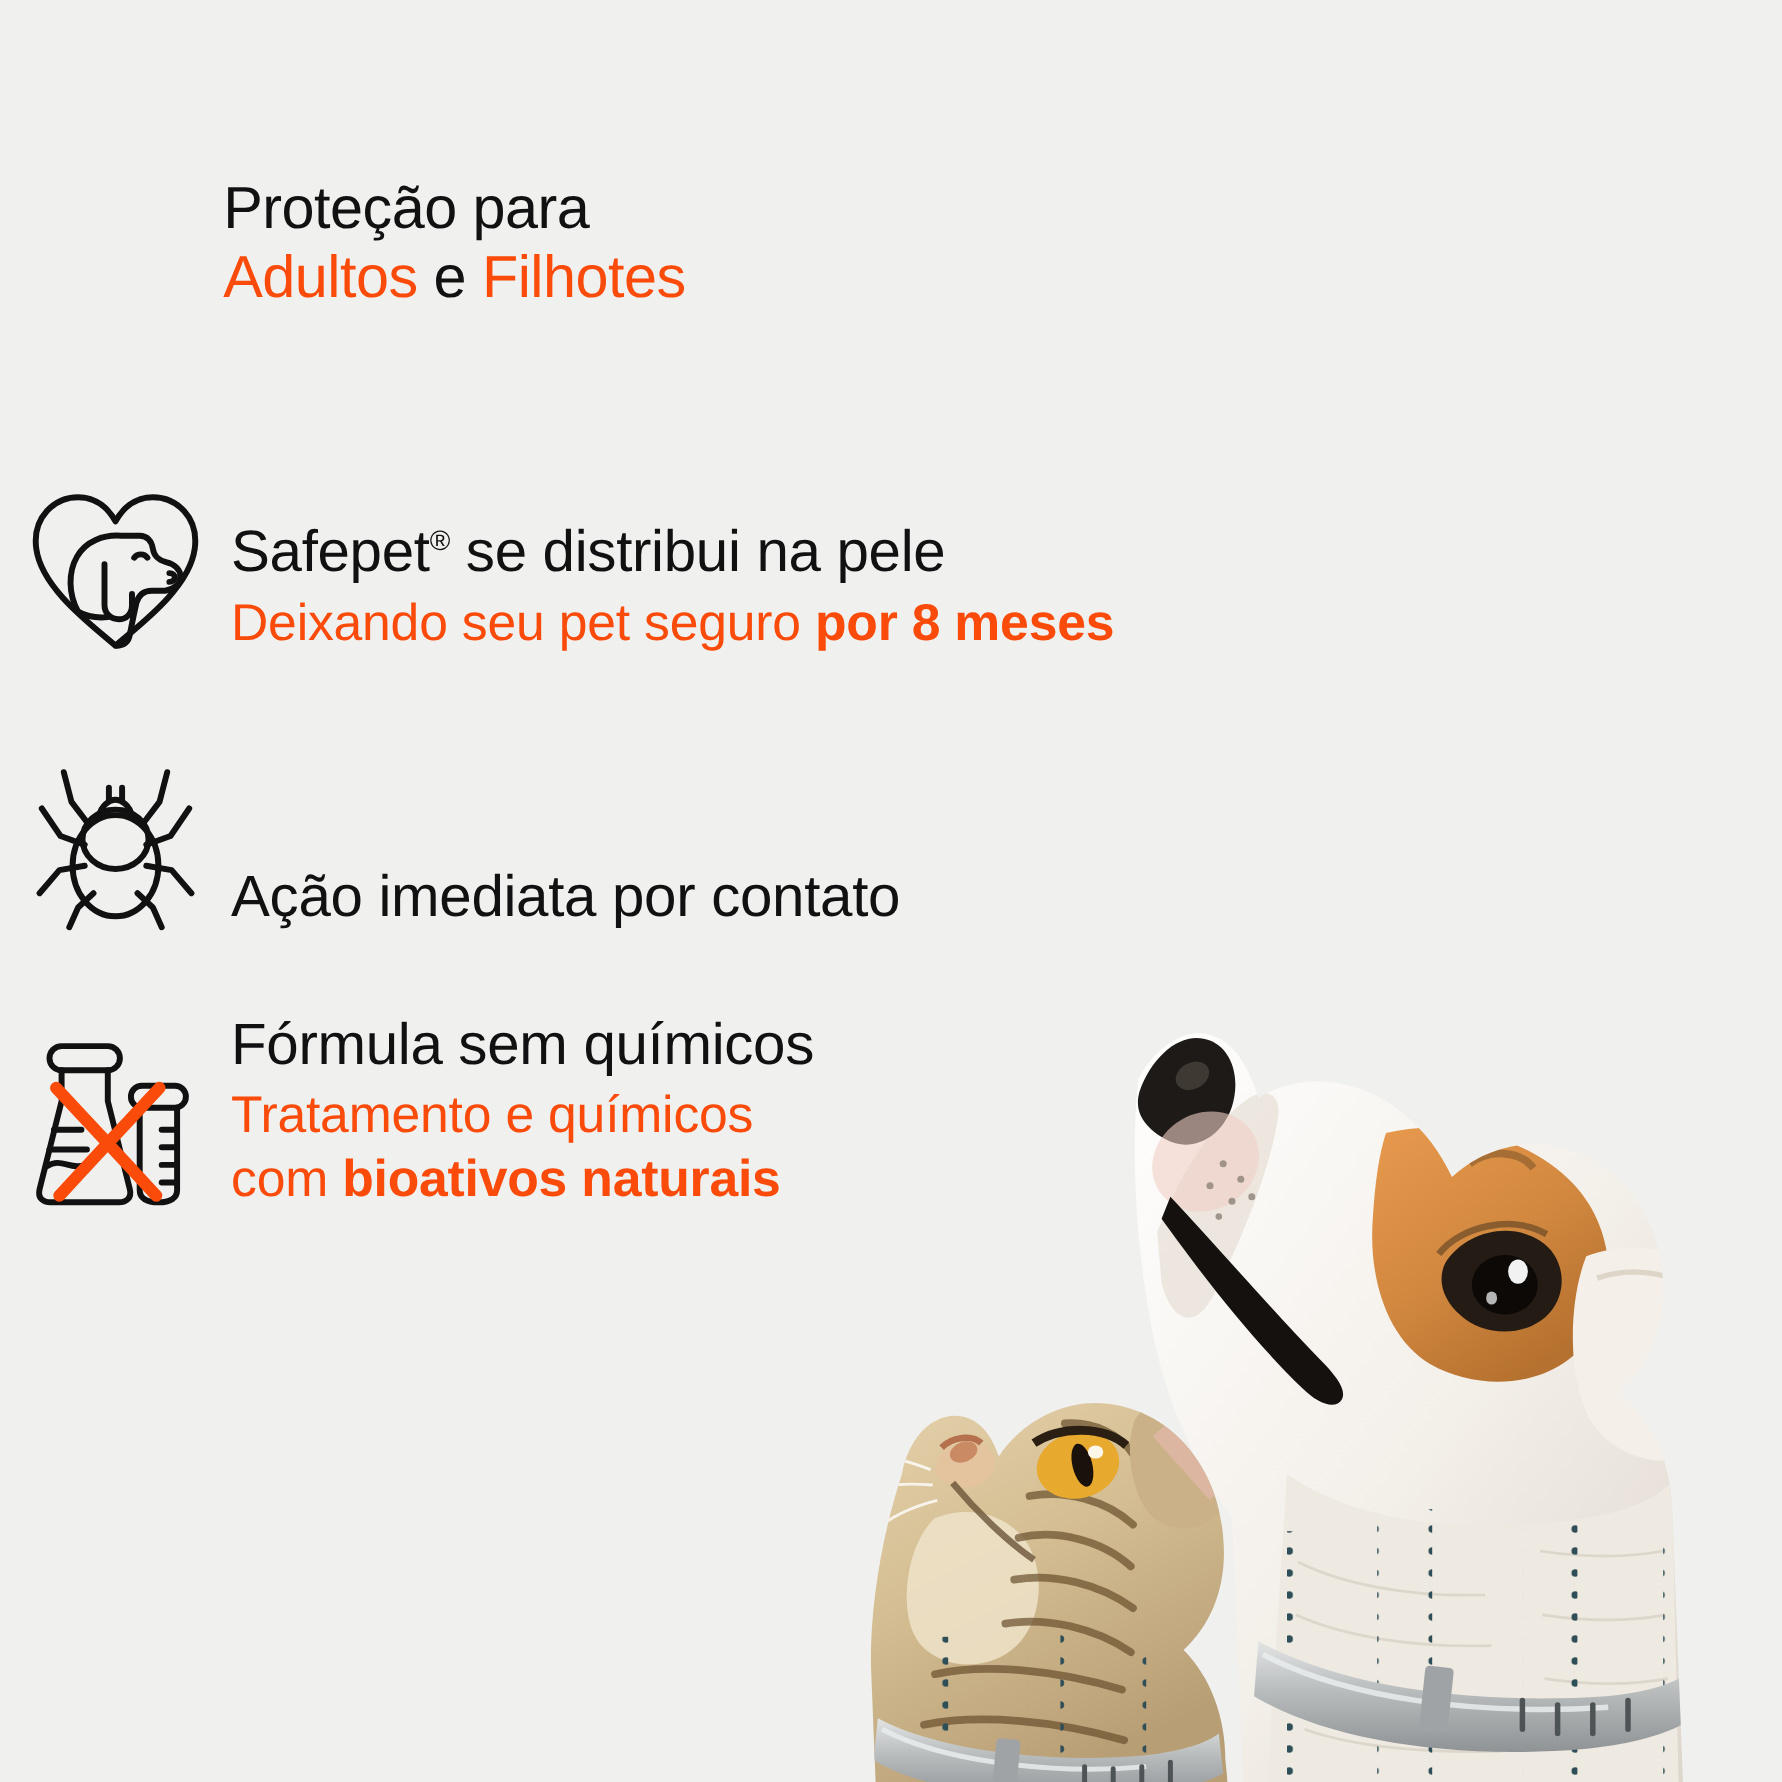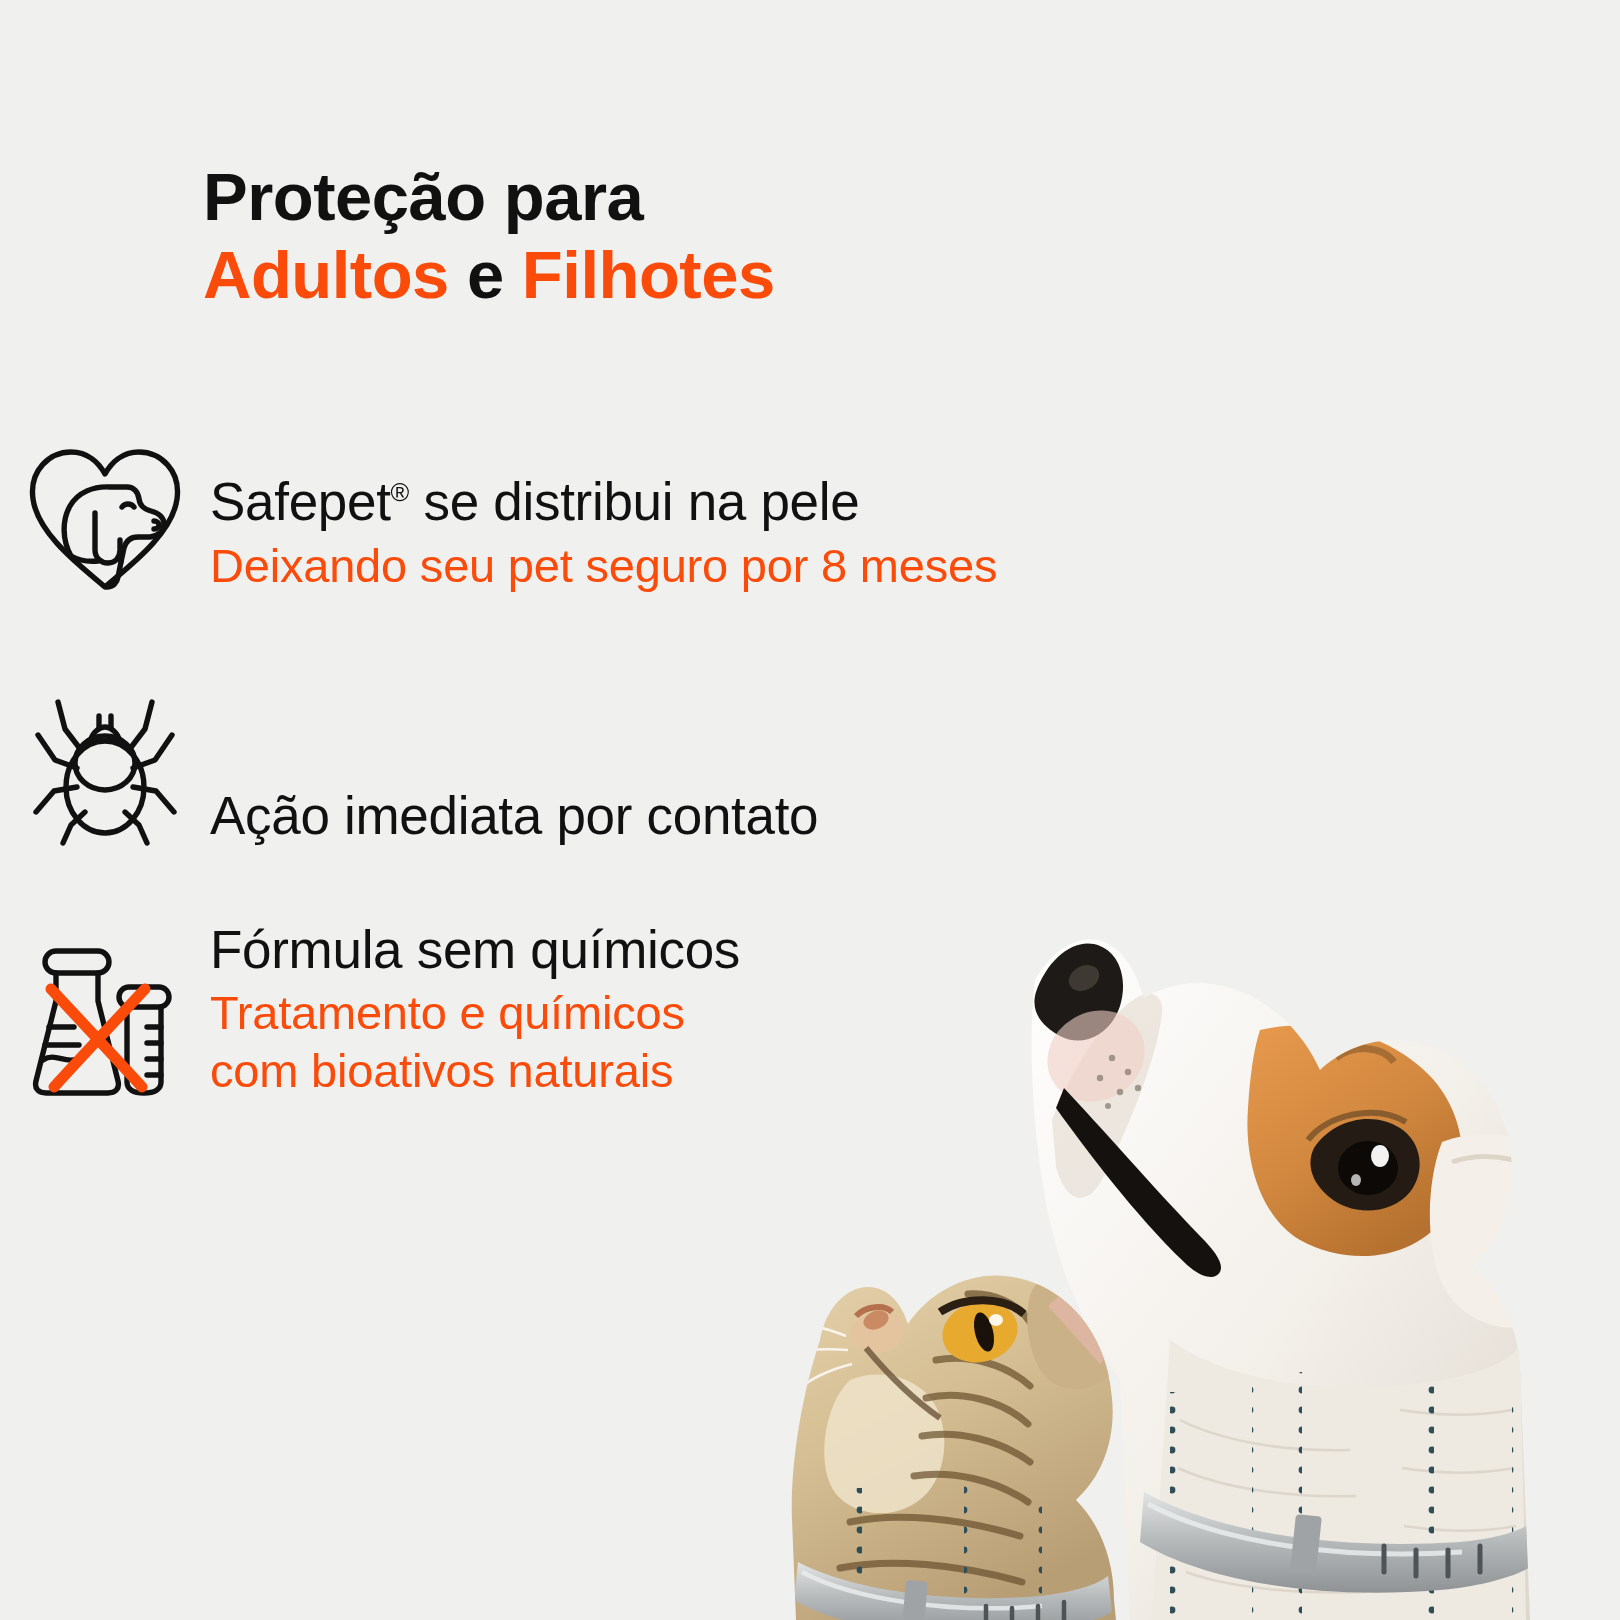--- a/index.html
+++ b/index.html
@@ -26,25 +26,25 @@
 
   
   .headline {
     position: absolute;
     left: 203px;
     top: 158px;
     width: 1100px;
     z-index: 5;
   }
   .headline-line {
-    font-size: 67px;
+    font-size: 54px;
     line-height: 1.16;
     letter-spacing: -0.5px;
     color: #111111;
-    font-weight: 700;
+    font-weight: 400;
     white-space: nowrap;
   }
   .accent { color: #fa4b0a; margin-top: 37px; }
 
   
   .features {
     position: absolute;
     left: 0;
     top: 438px;
     width: 1320px;
@@ -79,21 +79,21 @@
     line-height: 0;
   }
   .feature-sub {
     font-size: 47px;
     line-height: 1.22;
     color: #fa4b0a;
     font-weight: 400;
     letter-spacing: -0.2px;
     margin-top: 4px;
   }
-  .feature-sub b { font-weight: 400; }
+  .feature-sub b { font-weight: 700; }
   .feature-sub .ln { display: block; white-space: nowrap; }
 
   .f1 { margin-bottom: 88px; }
   .f2 { margin-bottom: 72px; }
 
   
   .photo {
     position: absolute;
     right: 0;
     bottom: 0;

